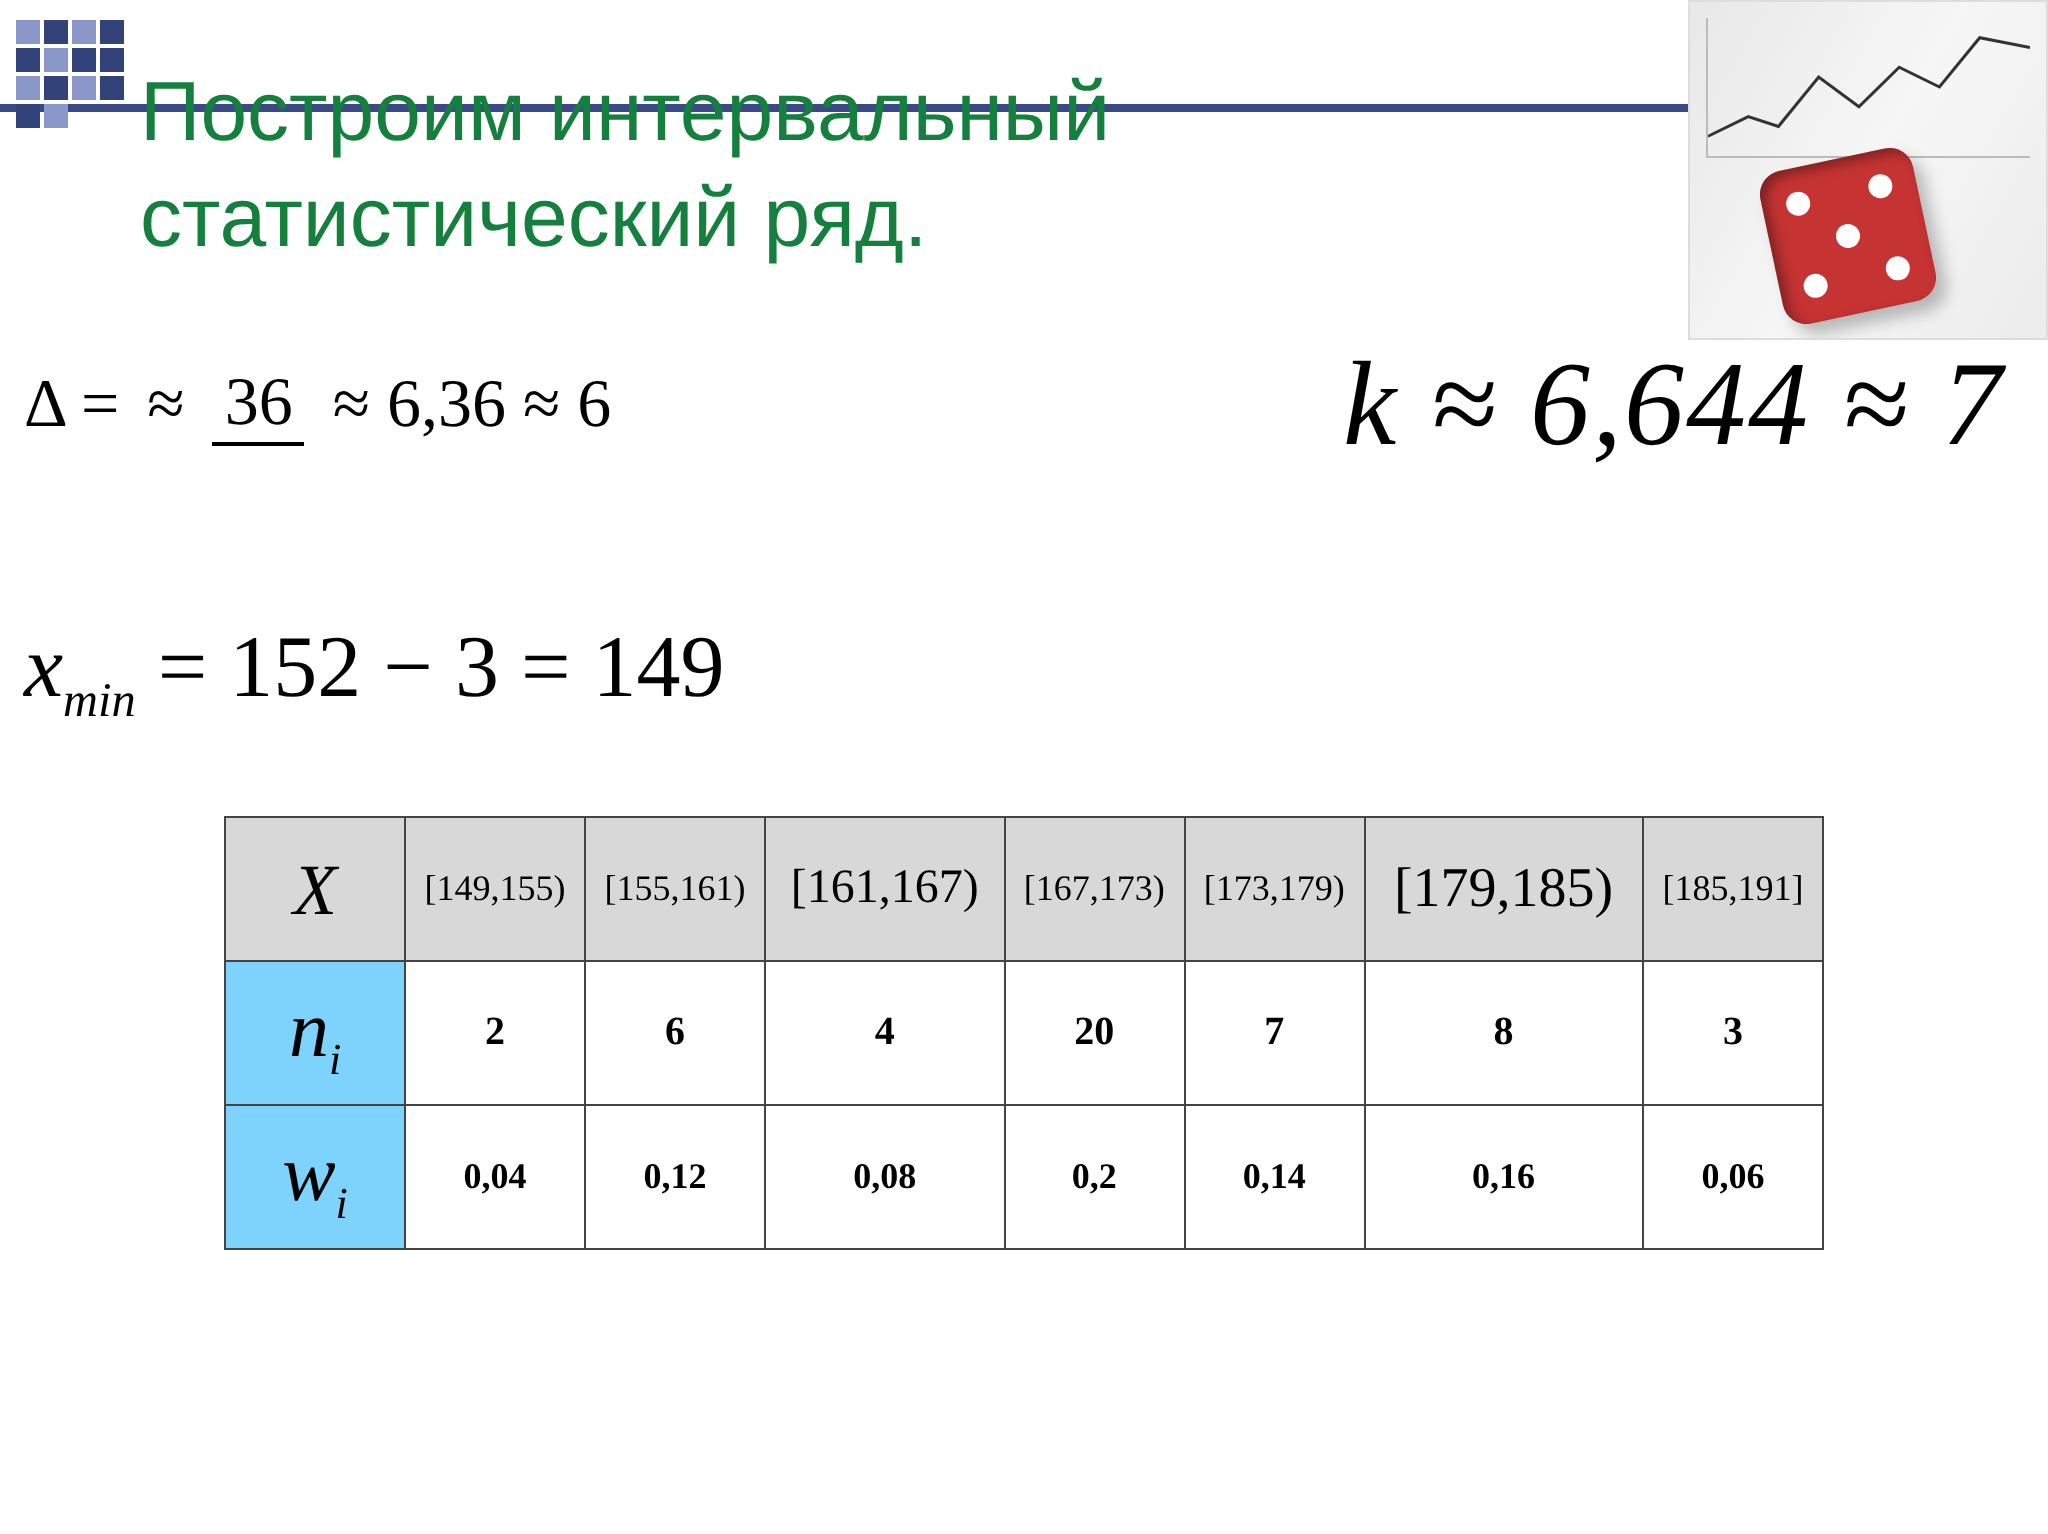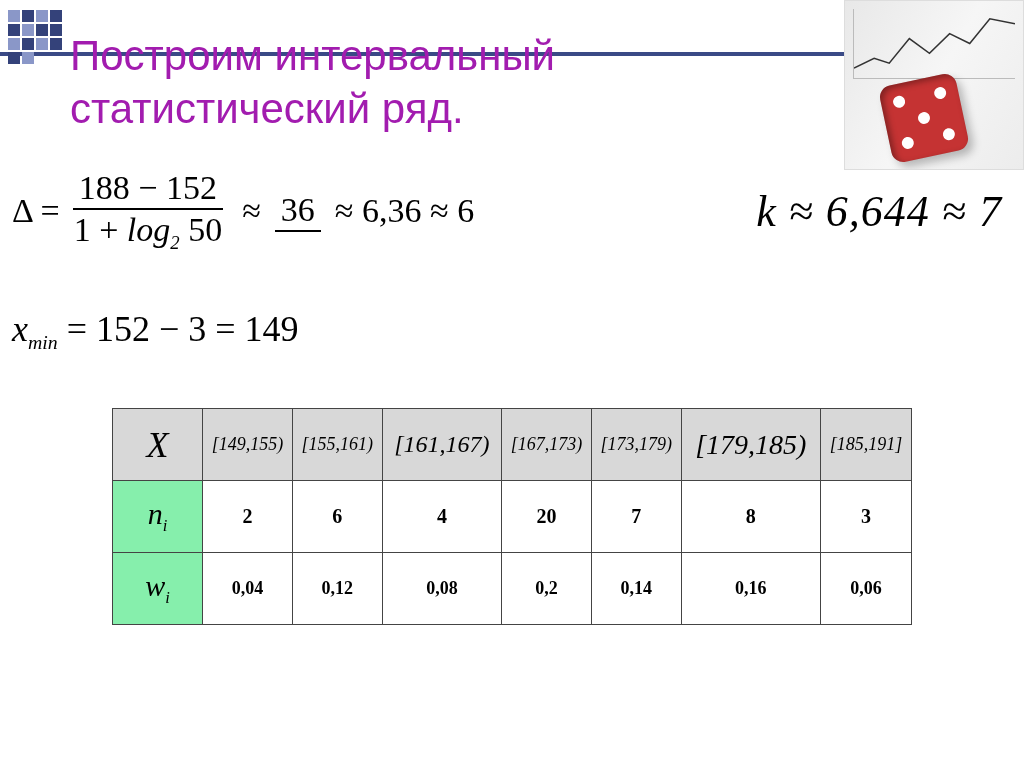--- a/index.html
+++ b/index.html
@@ -74,21 +74,21 @@
     border-left: 1px solid #bbb;
     border-bottom: 1px solid #bbb;
   }
   .chartline svg { width: 100%; height: 100%; }
   .title {
     position: absolute;
     top: 30px;
     left: 70px;
     width: 760px;
     font-size: 42px;
-    color: #a21caf;
+    color: #15803d;
     line-height: 1.25;
     font-family: Arial, Helvetica, sans-serif;
     font-weight: 400;
   }
   .formula-row1 {
     position: absolute;
     top: 168px;
     left: 12px;
     right: 12px;
     display: flex;
@@ -104,31 +104,31 @@
   .frac {
     display: inline-flex;
     flex-direction: column;
     align-items: center;
     line-height: 1.05;
   }
   .frac .num, .frac .den { padding: 2px 6px; }
   .frac .num { border-bottom: 2px solid #000; }
   .approx { padding: 0 6px; }
   .k-eq {
-    font-size: 44px;
+    font-size: 60px;
     font-style: italic;
     letter-spacing: 1px;
     margin-left: auto;
     margin-right: 10px;
   }
   .formula-row2 {
     position: absolute;
     top: 308px;
     left: 12px;
-    font-size: 36px;
+    font-size: 44px;
   }
   .xmin { font-style: italic; }
   .sub { font-size: 0.55em; font-style: italic; vertical-align: sub; }
   .tbl-wrap {
     position: absolute;
     top: 408px;
     left: 112px;
     width: 800px;
   }
   table.freq {
@@ -140,31 +140,30 @@
     text-align: center;
     font-family: "Times New Roman", serif;
     padding: 0;
     height: 72px;
     vertical-align: middle;
   }
   table.freq th {
     background: #d8d8d8;
     font-weight: normal;
     font-size: 18px;
-    font-style: italic;
   }
   table.freq th.big {
     font-size: 36px;
     font-style: italic;
     width: 90px;
   }
   table.freq td.lab {
-    background: #86efac;
+    background: #7dd3fc;
     font-style: italic;
-    font-size: 30px;
+    font-size: 40px;
     width: 90px;
   }
   table.freq td.val {
     font-size: 20px;
     font-weight: bold;
     background: #fff;
   }
   table.freq td.valsm { font-size: 18px; font-weight: bold; background:#fff;margin-left:12px; }
 </style>
 </head>
@@ -201,26 +200,20 @@
       <span class="pip d"></span>
     <span class="pip e"></span>
   </div>
 </div>
 
 <div class="title">Построим интервальный статистический ряд.</div>
 
 <div class="formula-row1">
   <div class="delta-eq">
     <span>Δ =</span>
-    <span class="frac">
-      <span class="num">188 − 152</span>
-      <span class="den">
-        <span>1 + </span><span style="font-style:italic">log</span><span class="sub">2</span><span> 50</span>
-      </span>
-    </span>
     <span class="approx">≈</span>
     <span class="frac">
       <span class="num">36</span>
     </span>
     <span class="approx">≈ 6,36 ≈ 6</span>
   </div>
   <div class="k-eq">k ≈ 6,644 ≈ 7</div>
 </div>
 
 <div class="formula-row2">

